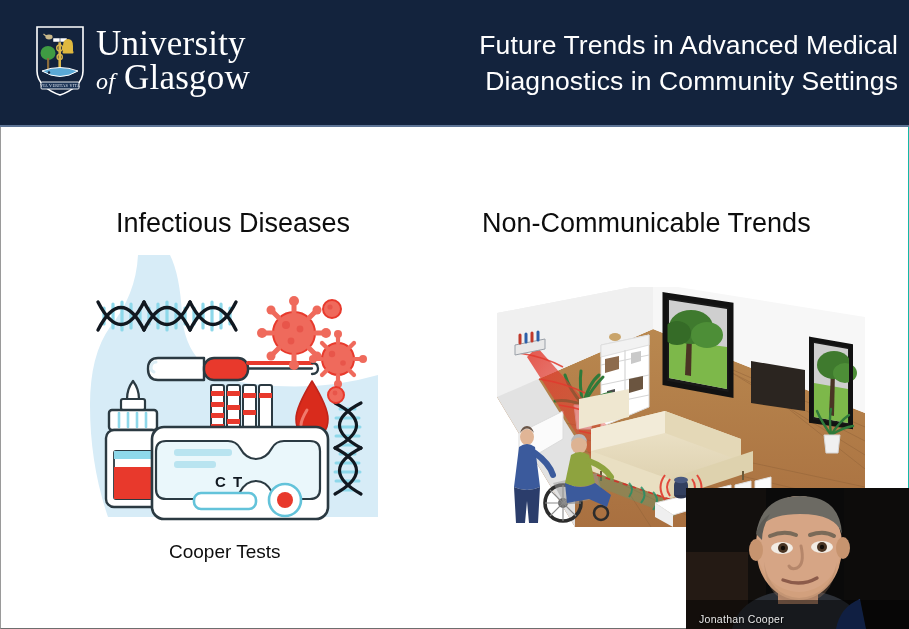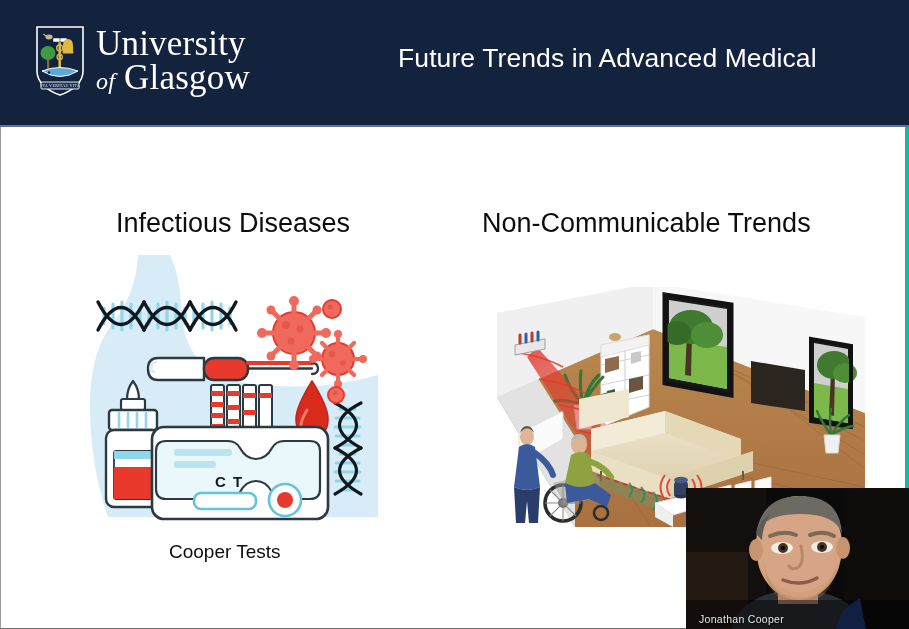--- a/index.html
+++ b/index.html
@@ -43,37 +43,36 @@
     letter-spacing: .2px;
   }
   .logo-words .l1 { font-size: 35px; display: block; }
   .logo-words .l2 { font-size: 35px; display: block; }
   .logo-words .l2 .it { font-style: italic; font-size: 24px; }
 
   .slide-title {
     position: absolute;
     left: 398px; top: 27px;
     width: 500px;
-    text-align: left;
+    text-align: right;
     color: #ffffff;
     font-size: 26.5px;
     line-height: 1.37;
     font-weight: 400;
     letter-spacing: .1px;
-    margin-top: 13px;
   }
 
   
   .body-area {
     position: absolute;
     left: 0; top: 127px;
     width: 909px; height: 502px;
     background: #ffffff;
     border-left: 1px solid #9a9a9a;
-    border-right: 4px solid #14b8a6;
+    border-right: 1px solid #14b8a6;
     border-bottom: 1px solid #6e6e6e;
   }
 
   .col-head {
     position: absolute;
     font-size: 27px;
     color: #0d0d0d;
     font-weight: 400;
     white-space: nowrap;
   }
@@ -153,20 +152,21 @@
       </svg>
 
       <div class="logo-words">
         <span class="l1">University</span>
         <span class="l2"><span class="it">of</span> <span>Glasgow</span></span>
       </div>
     </div>
 
     <div class="slide-title">
       <div>Future Trends in Advanced Medical</div>
+      <div>Diagnostics in Community Settings</div>
     </div>
   </div>
 
   <div class="body-area">
 
     <div class="col-head" id="head-left">Infectious Diseases</div>
     <div class="col-head" id="head-right">Non-Communicable Trends</div>
 
     <svg id="illo-left" viewBox="0 0 292 272">
 

